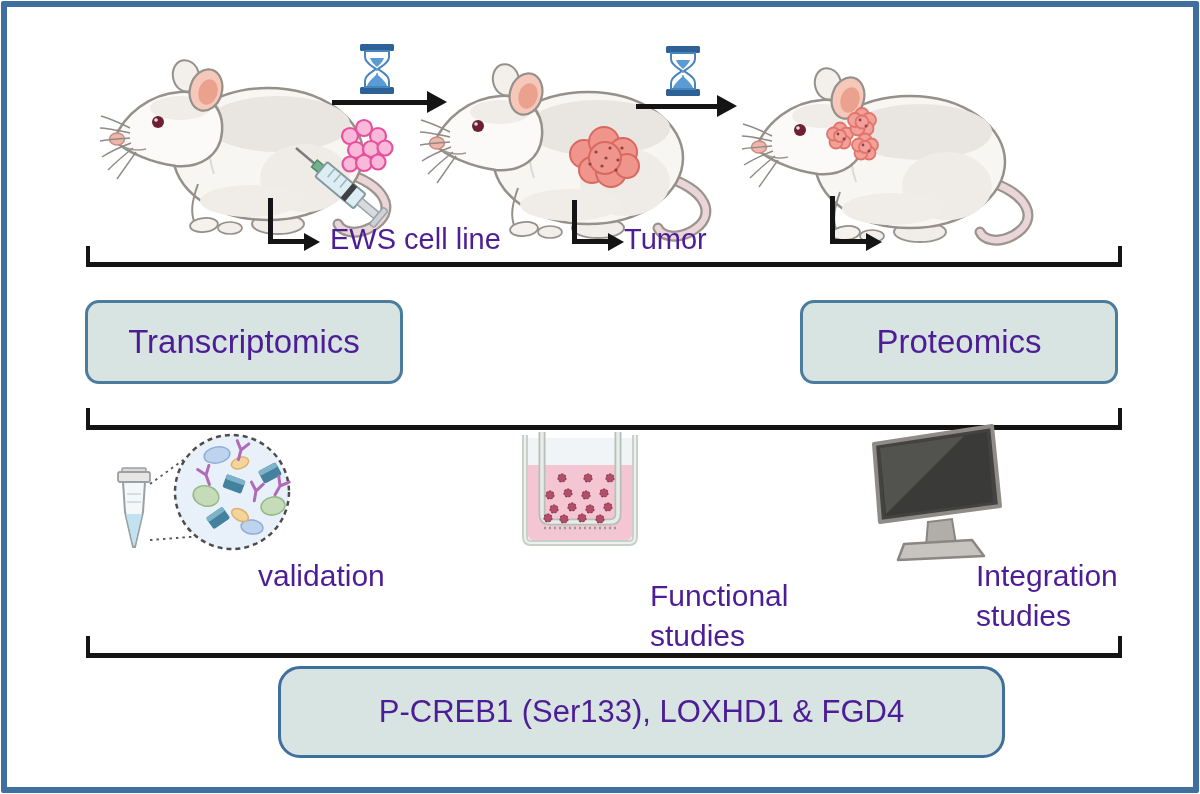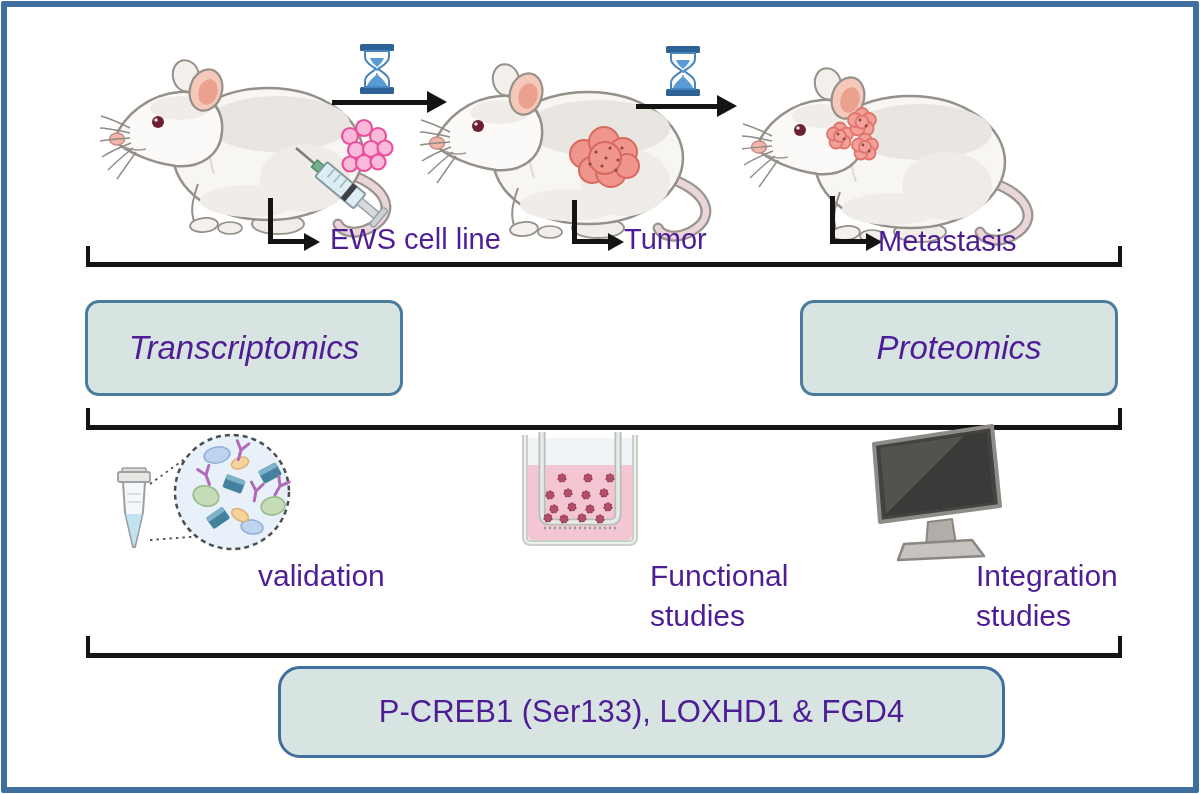--- a/index.html
+++ b/index.html
@@ -23,22 +23,22 @@
     position:absolute;left:36px;bottom:-7px;width:0;height:0;
     border-left:16px solid #141414;border-top:9.5px solid transparent;border-bottom:9.5px solid transparent;
   }
   
   .bracket{
     position:absolute;width:1028px;
     border-left:4px solid #141414;border-right:4px solid #141414;border-bottom:5px solid #141414;
   }
   
   .obox{
-    position:absolute;top:300px;height:96px;background:#D8E4E2;border:3px solid #4B7C9E;border-radius:14px;
-    display:flex;align-items:center;justify-content:center;font-size:33px;box-sizing:border-box;font-style:italic;
+    position:absolute;top:300px;height:84px;background:#D8E4E2;border:3px solid #4B7C9E;border-radius:14px;
+    display:flex;align-items:center;justify-content:center;font-size:33px;box-sizing:border-box;
   }
   .stage-lab{position:absolute;font-size:29px;line-height:32px;white-space:nowrap;}
   .lab{position:absolute;font-size:30px;line-height:40px;white-space:nowrap;}
   .resbox{
     position:absolute;left:238px;top:666px;width:727px;height:92px;background:#D8E4E2;
     border:3.5px solid #3F6F9F;border-radius:22px;display:flex;align-items:center;justify-content:center;
     font-size:31px;box-sizing:border-box;margin-left:40px;
   }
 </style>
 </head>
@@ -200,21 +200,20 @@
       <div class="head"></div>
   </div>
   <div class="elbow" style="left:830px;top:196px;width:56px;height:48px">
     <div class="v"></div>
       <div class="h"></div>
       <div class="head"></div>
   </div>
 
   <div class="stage-lab" style="left:330px;top:223px">EWS cell line</div>
   <div class="stage-lab" style="left:624px;top:223px">Tumor</div>
-  <div class="stage-lab" style="left:878px;top:225px">Metastasis</div>
 
   <div class="bracket" style="left:86px;top:246px;height:16px"></div>
 
   <div class="obox" style="left:85px;width:318px">
     <span>Transcriptomics</span>
   </div>
   <div class="obox" style="left:800px;width:318px">
     <span>Proteomics</span>
   </div>
 
@@ -289,21 +288,21 @@
     <polygon points="10,24 128,6 136,86 16,102" fill="#434341" stroke="#8f8b86" stroke-width="4" stroke-linejoin="round"></polygon>
     <polygon points="16,28 123,12 129,82 21,96" fill="#3a3a38"></polygon>
     <polygon points="16,28 100,16 22,94" fill="#52524f"></polygon>
     <polygon points="64,102 88,99 92,124 62,126" fill="#b1aea9" stroke="#8a8681" stroke-width="2"></polygon>
     <polygon points="40,124 108,120 120,136 34,140" fill="#c7c4bf" stroke="#8a8681" stroke-width="2.5" stroke-linejoin="round"></polygon>
   </svg>
 
   <div class="lab" style="left:258px;top:556px">
     <div>validation</div>
   </div>
-  <div class="lab" style="left:650px;top:556px">
+  <div class="lab" style="left:650px;top:576px">
     <div>Functional</div>
     <div>studies</div>
   </div>
   <div class="lab" style="left:976px;top:556px">
     <div>Integration</div>
     <div>studies</div>
   </div>
 
   <div class="bracket" style="left:86px;top:636px;height:17px"></div>
 

